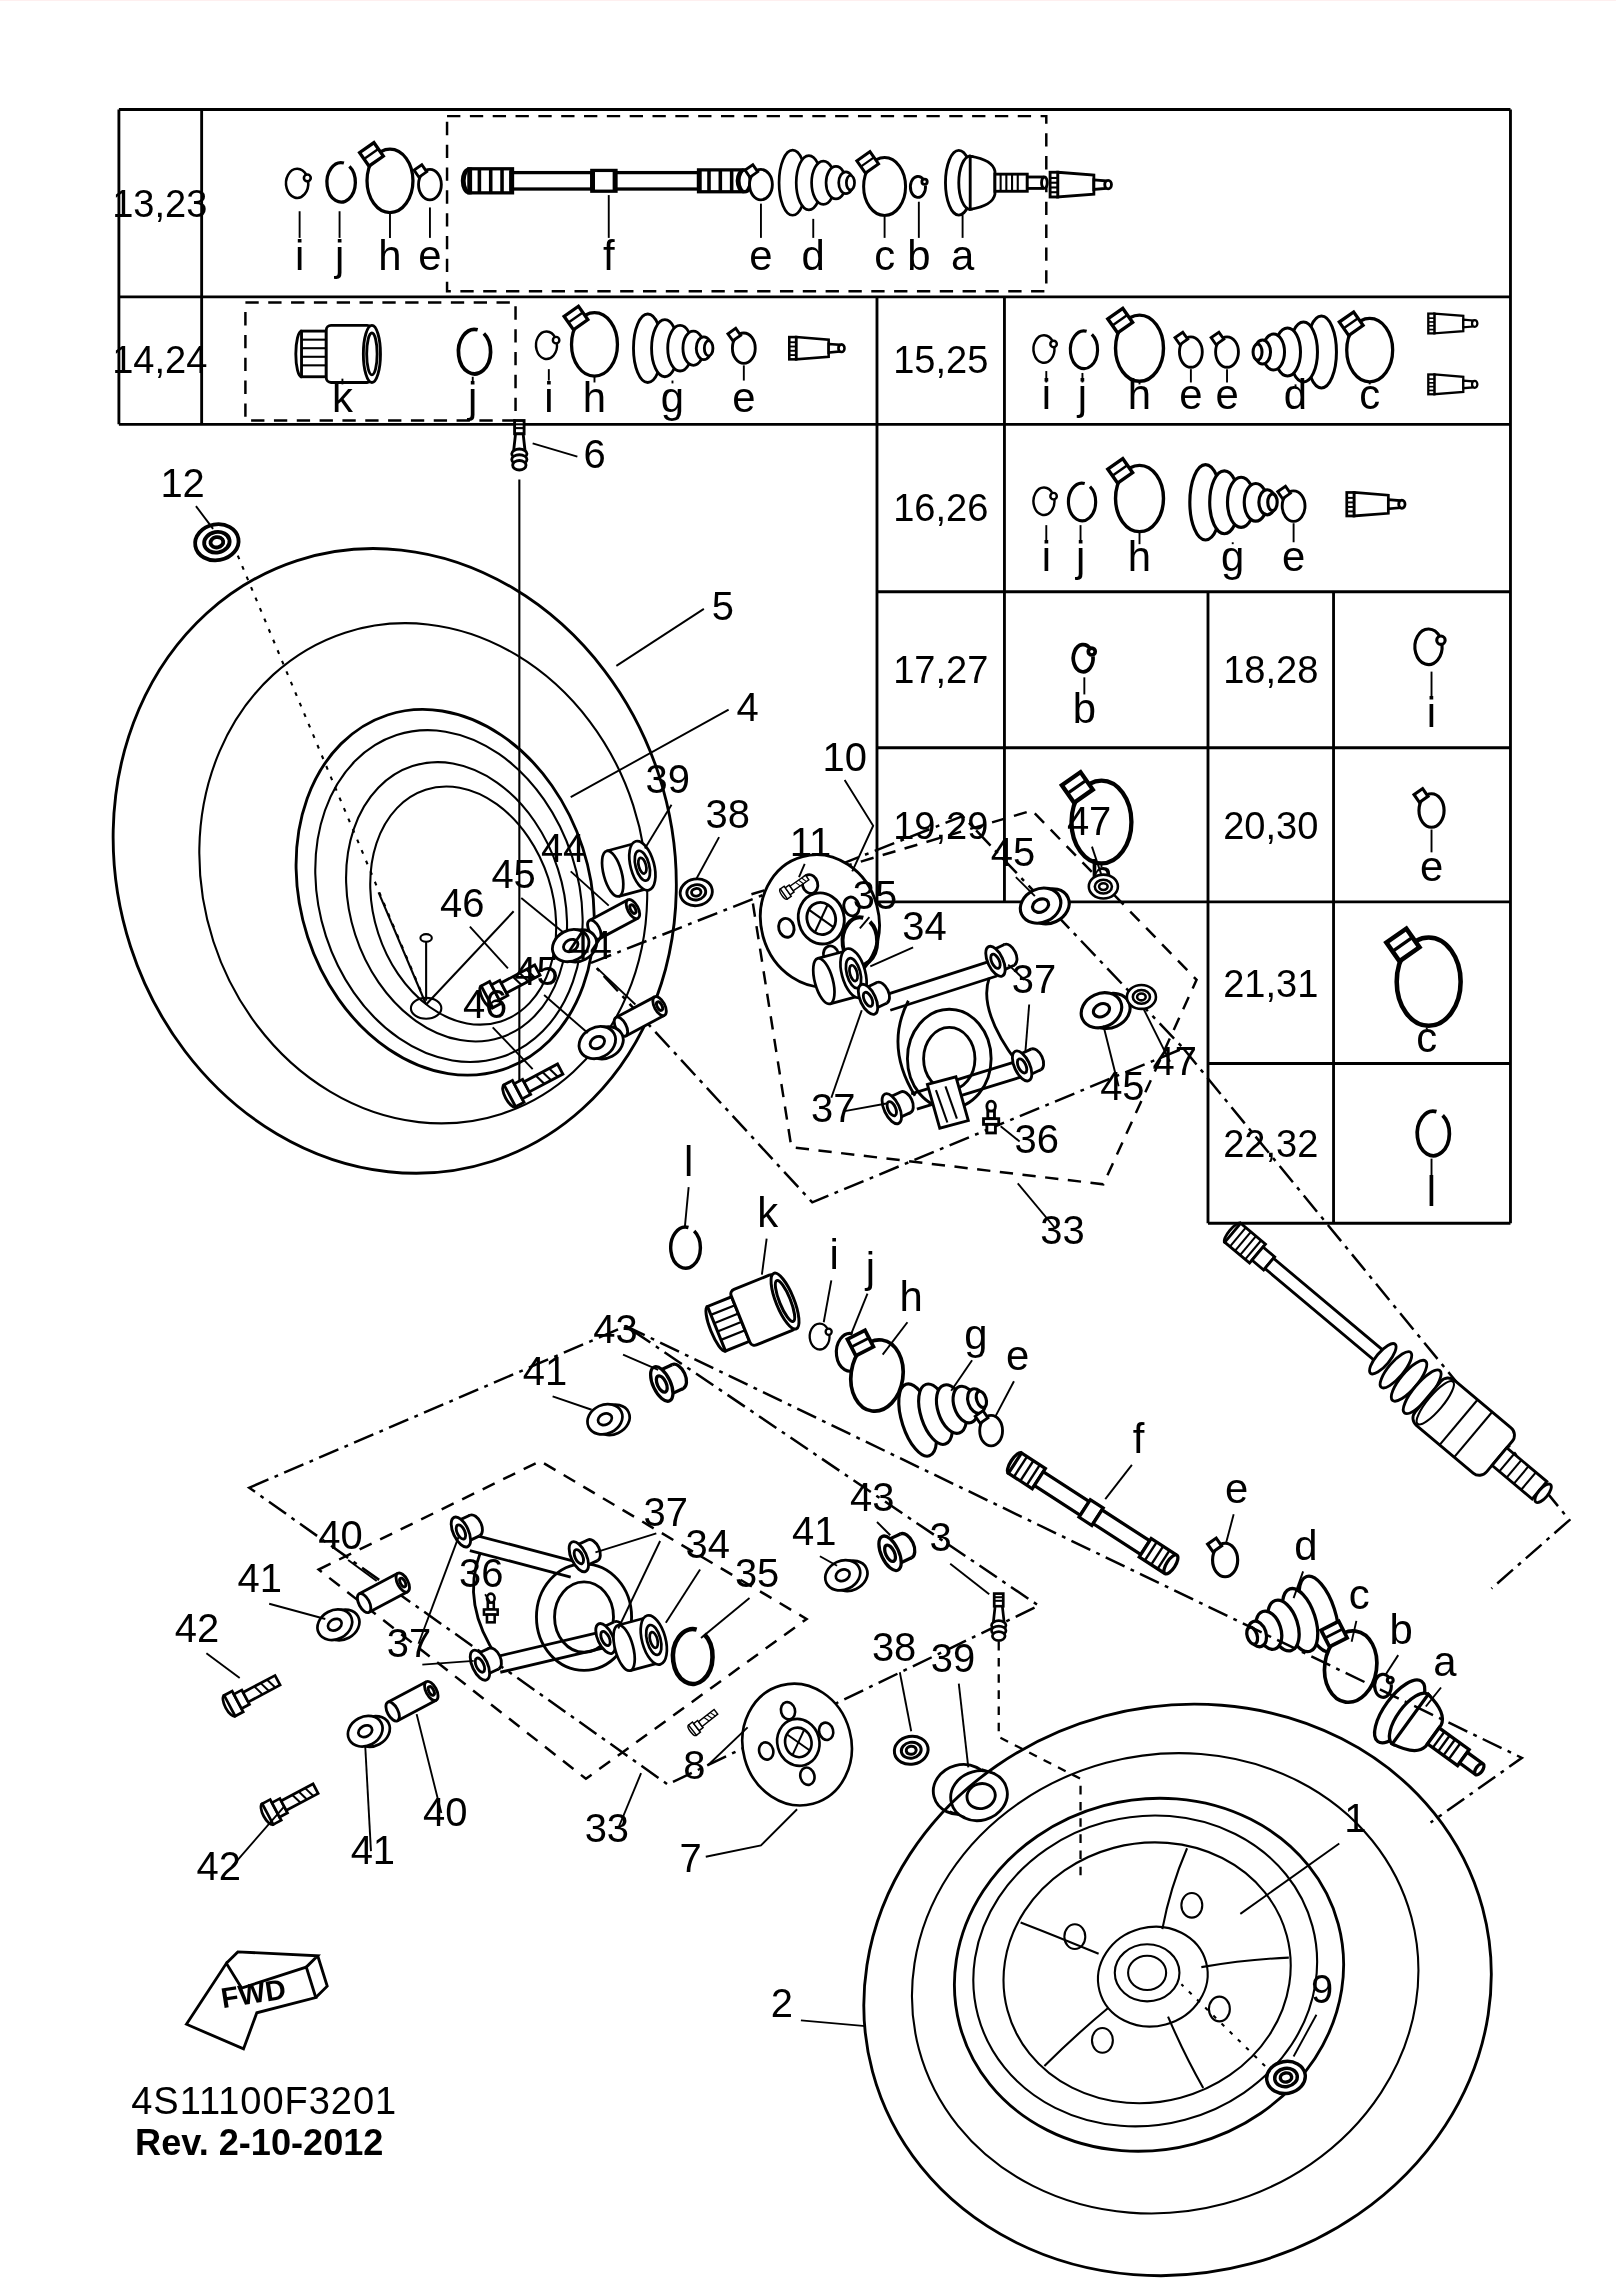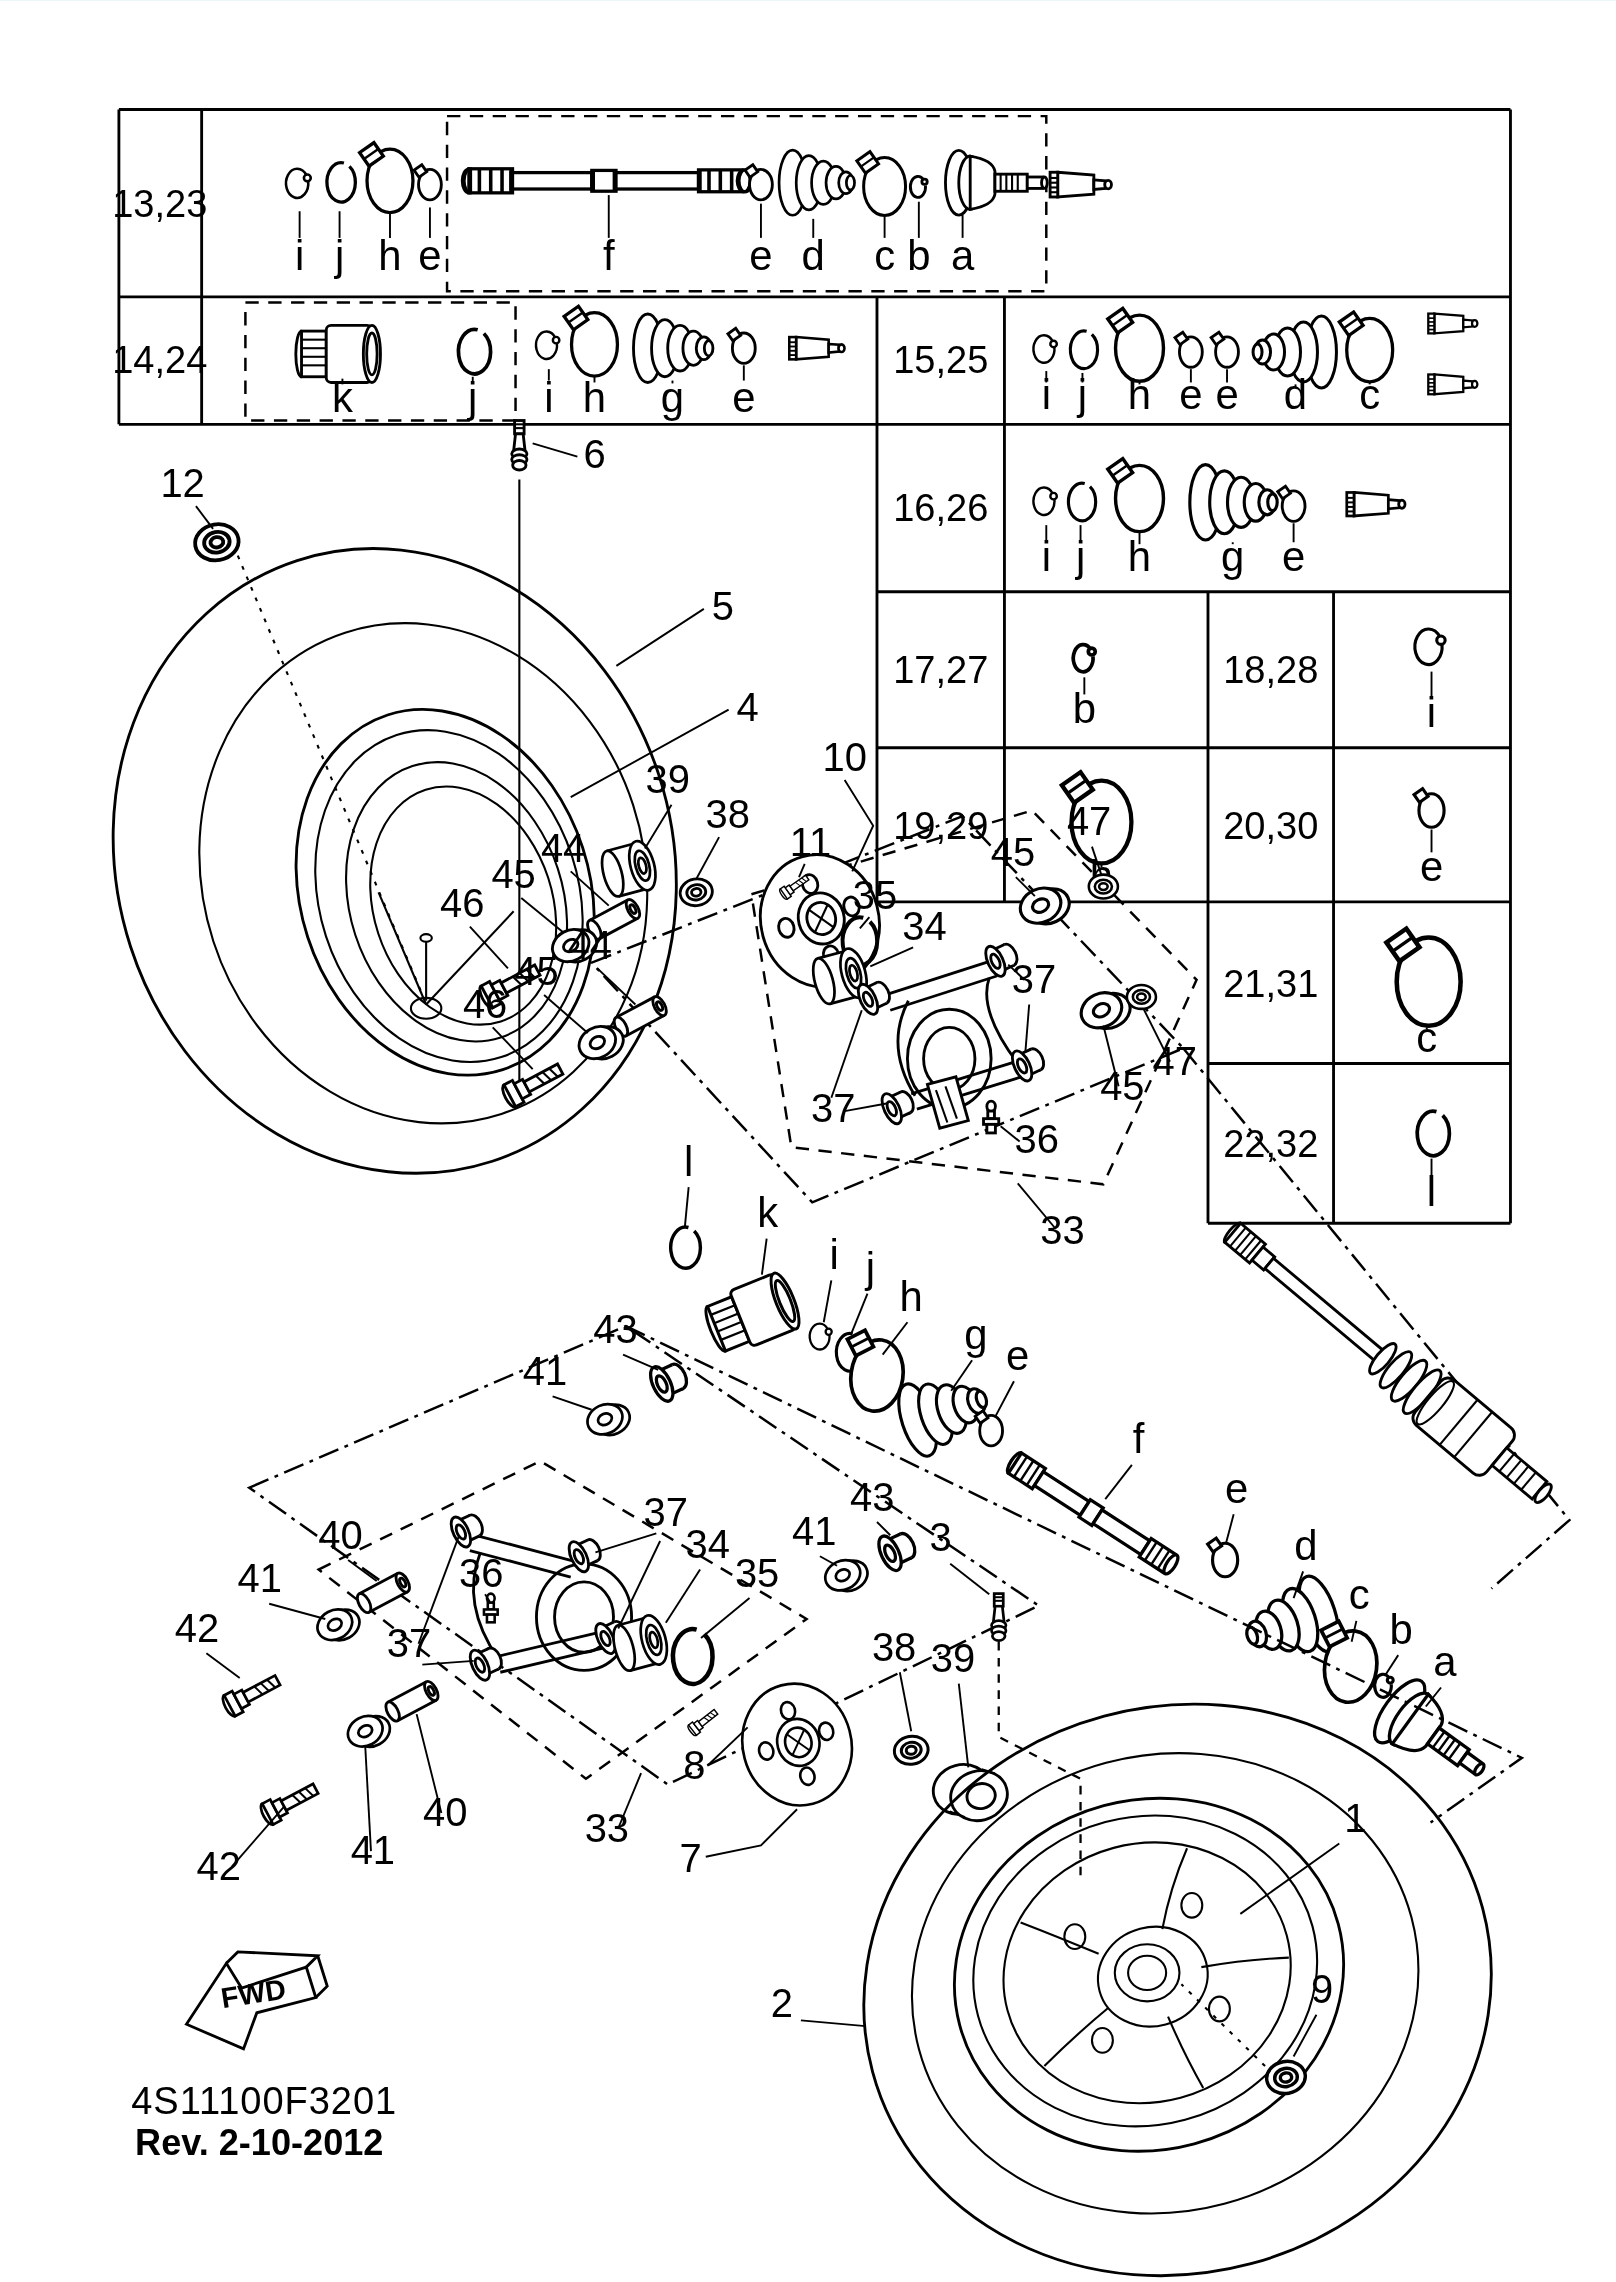--- a/index.html
+++ b/index.html
@@ -1,16 +1,16 @@
 <!DOCTYPE html>
 <html style="font-size:15px"><head>
 <meta charset="utf-8">
 <style>
   html,body{margin:0;padding:0;background:#fff;}
-  .stage{width:1617px;height:2283px;position:relative;background:#14b8a6;}
+  .stage{width:1617px;height:2283px;position:relative;background:#ef4444;}
   svg{display:block;font-family:"Liberation Sans",sans-serif;}
   .ln{stroke:#000;stroke-width:3;fill:none;}
   .ln2{stroke:#000;stroke-width:2.2;fill:none;}
   .ld{stroke:#000;stroke-width:2;fill:none;}
   .dash{stroke:#000;stroke-width:2.6;fill:none;stroke-dasharray:14 10;}
   .dashdot{stroke:#000;stroke-width:2.6;fill:none;stroke-dasharray:22 7 4 7;}
   .dot{stroke:#000;stroke-width:2.2;fill:none;stroke-dasharray:4 8;}
   .vdash{stroke:#000;stroke-width:2.4;fill:none;stroke-dasharray:9 8;}
   text{fill:#000;}
   .num{font-size:42px;text-anchor:middle;}

